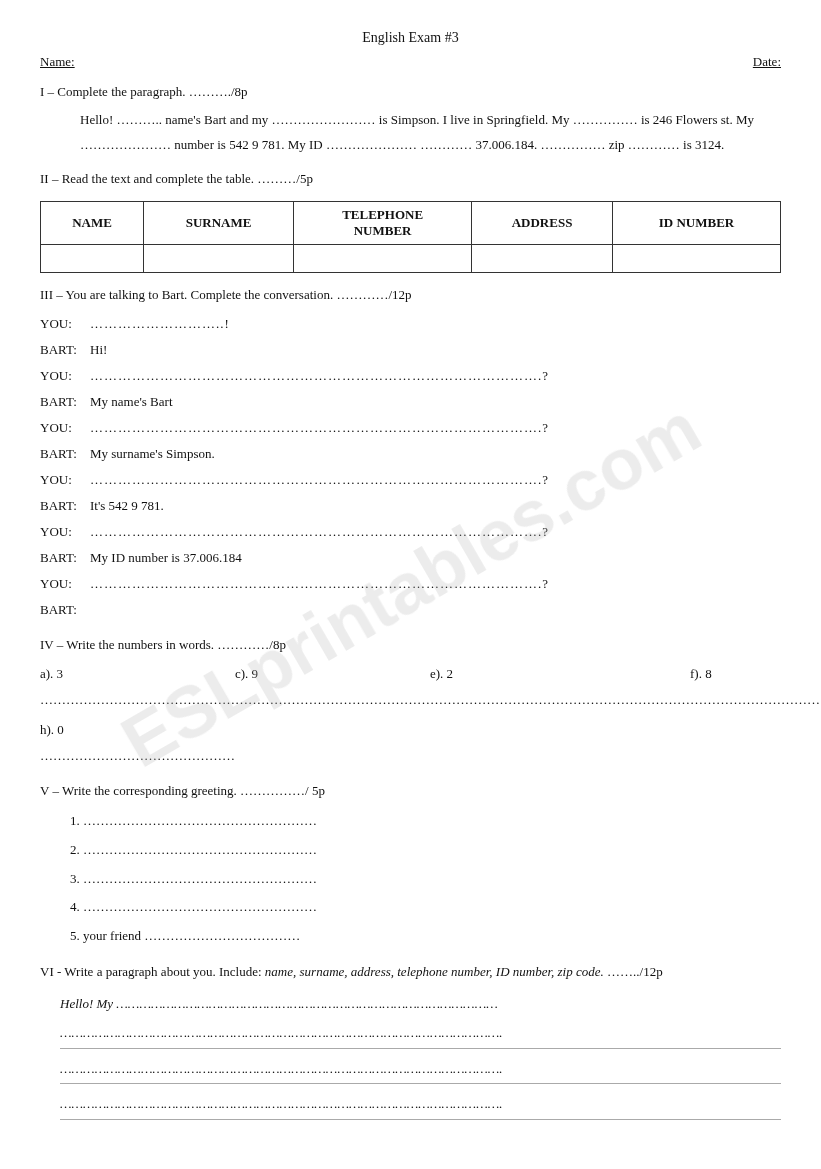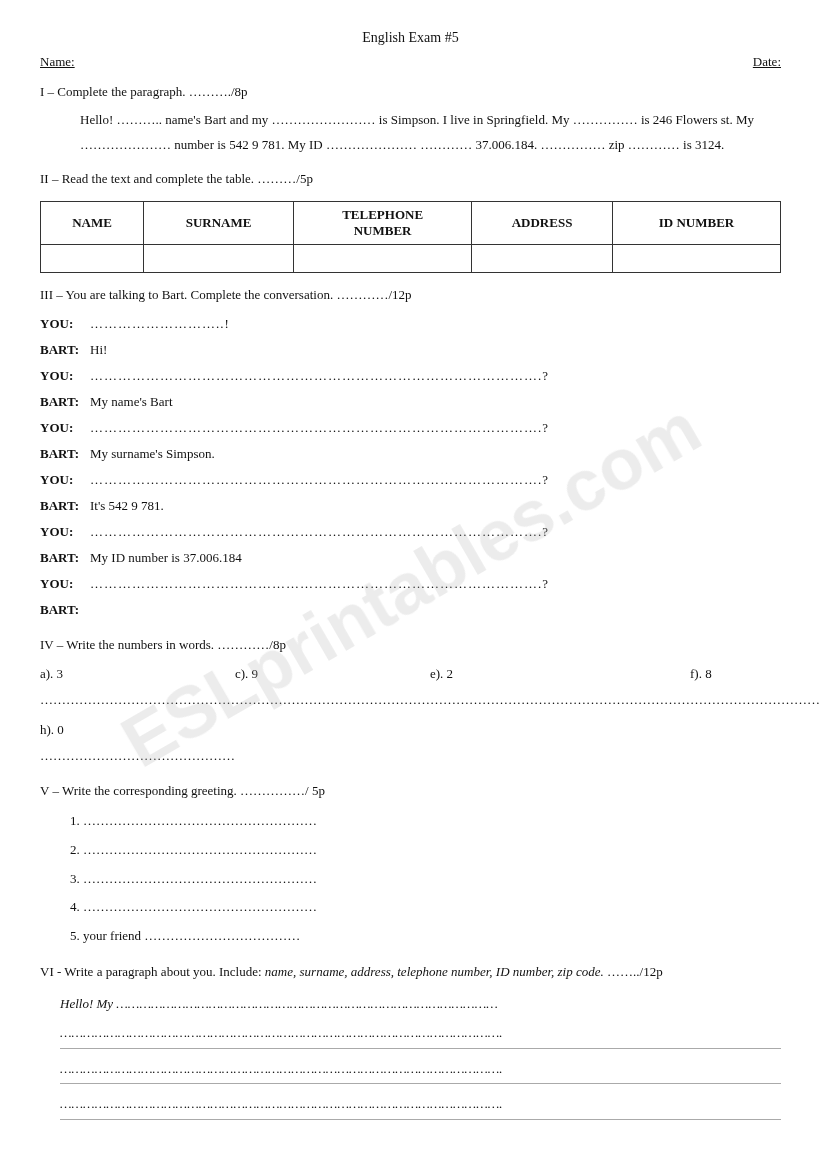--- a/index.html
+++ b/index.html
@@ -81,21 +81,21 @@
     .conversation {
       margin-bottom: 14px;
       line-height: 2;
       font-size: 13px;
     }
     .conv-line {
       display: flex;
       flex-wrap: wrap;
     }
     .conv-label {
-      font-weight: bold;
+      font-weight: normal;
       min-width: 50px;
     }
     .dots {
       letter-spacing: 1px;
     }
     
     .numbers-section {
       margin-bottom: 14px;
     }
     .num-item {
@@ -130,21 +130,21 @@
     .vi-line-first {
       border-bottom: none;
       margin-bottom: 0;
     }
   </style>
 </head>
 <body>
 
 <div class="watermark">ESLprintables.com</div>
 
-<div class="title">English Exam #5</div>
+<div class="title">English Exam #3</div>
 
 <div class="header-row">
   <span><span class="underline-label">Name:</span></span>
   <span><span class="underline-label">Date:</span></span>
 </div>
 
 <div class="section-title">I – Complete the paragraph. ………./8p</div>
 <div class="paragraph-text">Hello! ……….. name's Bart and my …………………… is Simpson. I live in Springfield. My …………… is 246 Flowers st. My ………………… number is 542 9 781. My ID ………………… ………… 37.006.184. …………… zip ………… is 3124.</div>
 
 <div class="section-title table-section">II – Read the text and complete the table. ………/5p</div>

